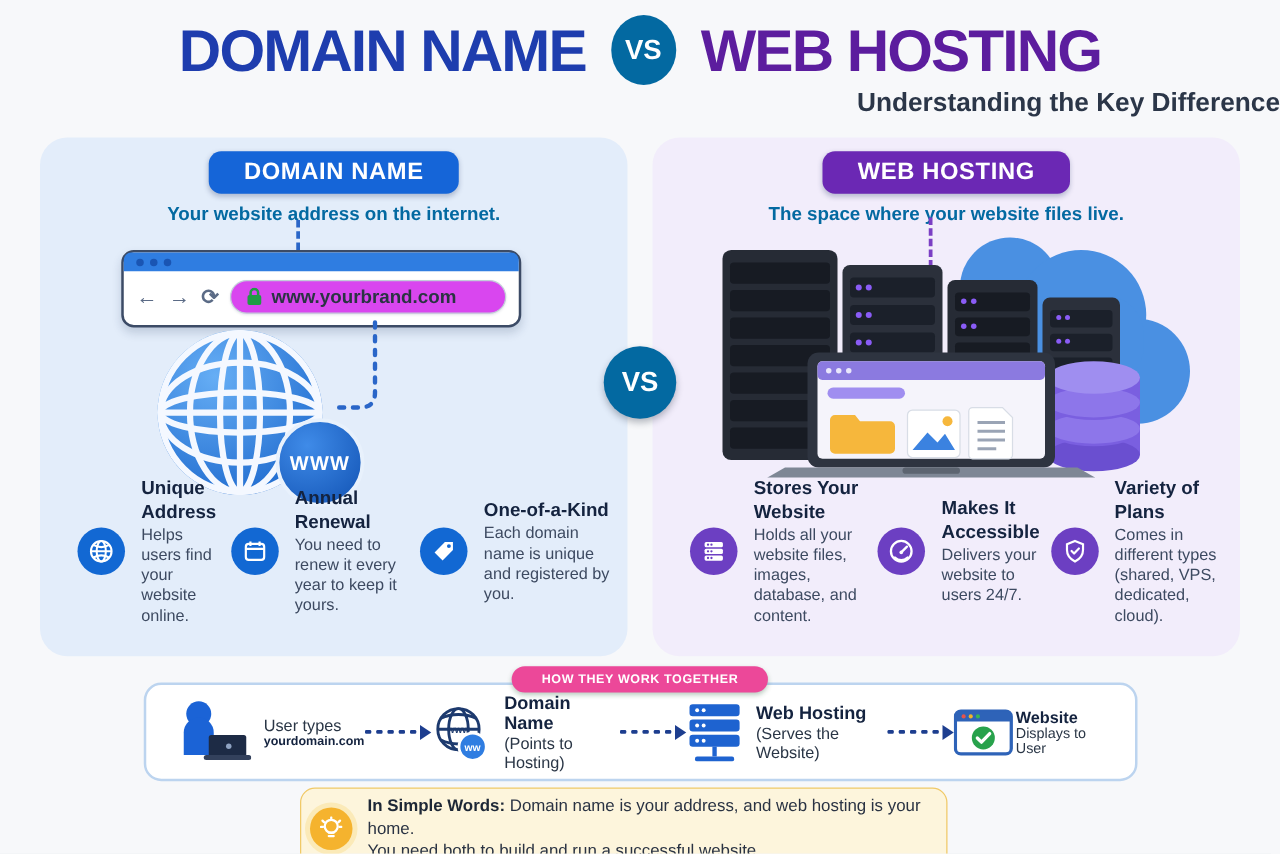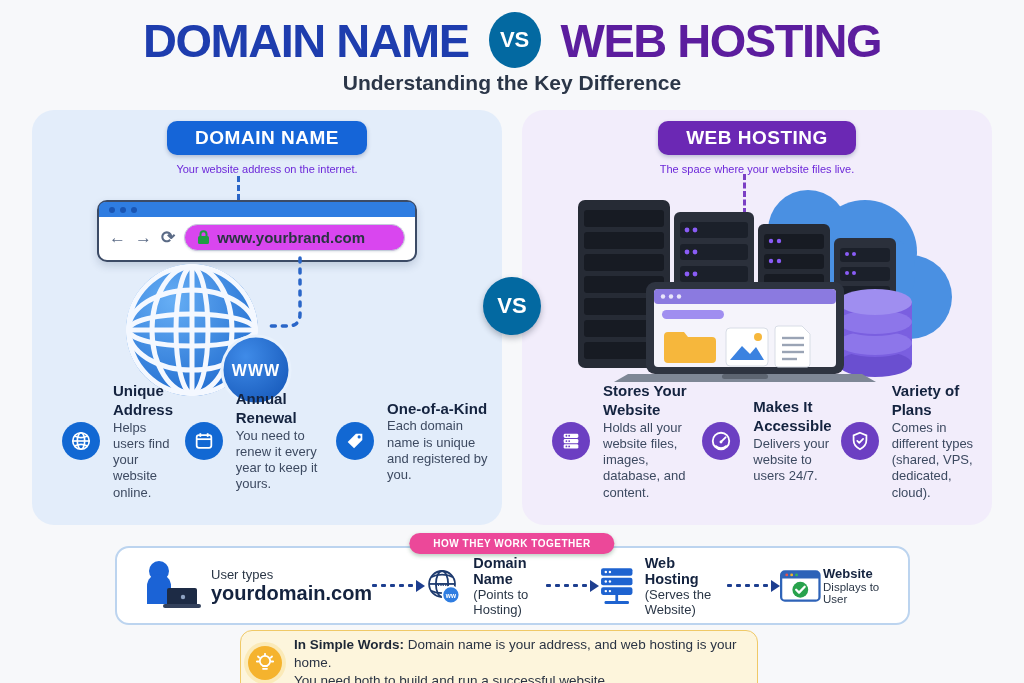--- a/index.html
+++ b/index.html
@@ -9,31 +9,31 @@
     background:#f7f8fa;overflow:hidden;
     font-family:"Liberation Sans",sans-serif;color:#16233c;
   }
   
   .header{position:absolute;top:12px;left:0;width:100%;text-align:center;}
   .title-row{display:flex;align-items:center;justify-content:center;gap:20px;}
   .title-left{font-size:47px;font-weight:bold;letter-spacing:-1.5px;color:#1e3dae;}
   .title-right{font-size:47px;font-weight:bold;letter-spacing:-1.5px;color:#5c1d9e;}
   .vs-chip{width:52px;height:56px;border-radius:50%;background:#0369a1;color:#fff;
     display:flex;align-items:center;justify-content:center;font-size:22px;font-weight:bold;}
-  .subtitle{margin-top:3px;font-size:21px;font-weight:bold;color:#2b3648;}
+  .subtitle{margin-top:3px;font-size:21px;font-weight:bold;color:#2b3648;text-align:right;}
   
   .panel{position:absolute;top:110px;width:470px;height:415px;border-radius:22px;}
   .panel.left{left:32px;background:#e3edfa;}
   .panel.right{left:522px;background:#f2edfb;}
   .panel-badge{display:block;margin:11px auto 0;width:max-content;
     padding:6px 28px;border-radius:10px;color:#fff;font-size:19px;font-weight:bold;letter-spacing:.5px;
     box-shadow:0 2px 4px rgba(20,40,90,.25);}
   .panel.left .panel-badge{background:#1565d8;}
   .panel.right .panel-badge{background:#6b28b4;}
-  .panel-tagline{margin-top:8px;text-align:center;font-size:11px;font-weight:normal;color:#6d28d9;}
+  .panel-tagline{margin-top:8px;text-align:center;font-size:15px;font-weight:bold;color:#0369a1;}
   .dotted-v{position:absolute;width:0;border-left:3px dashed #2a66c8;}
   .dotted-v.purple{border-left-color:#7b3fc4;}
   
   .browser{position:absolute;left:65px;top:90px;width:320px;background:#fff;
     border:2.5px solid #3c4b66;border-radius:10px;box-shadow:0 4px 8px rgba(30,50,90,.18);}
   .browser-top{height:15px;background:#2f7de1;border-radius:6px 6px 0 0;display:flex;align-items:center;gap:5px;padding-left:10px;}
   .browser-top i{width:6px;height:6px;border-radius:50%;background:#1a55b3;}
   .browser-nav{display:flex;align-items:center;gap:9px;padding:7px 10px 9px;}
   .nav-glyph{font-size:17px;color:#5b6b86;font-weight:bold;line-height:1;}
   .addr{flex:1;display:flex;align-items:center;gap:7px;border:1.5px solid #c3ccd9;border-radius:15px;
@@ -49,21 +49,21 @@
   .fdesc{font-size:13px;color:#3d4a61;line-height:1.25;}
   
   .flow-box{position:absolute;left:115px;top:546px;width:795px;height:79px;background:#fff;
     border:2px solid #bcd4ef;border-radius:14px;display:flex;align-items:center;
     justify-content:space-between;padding:0 22px;}
   .flow-badge{position:absolute;left:50%;transform:translateX(-50%);top:533px;
     background:#ec4899;color:#fff;font-size:10px;font-weight:bold;letter-spacing:.5px;
     padding:5px 24px;border-radius:16px;box-shadow:0 2px 4px rgba(20,80,40,.3);z-index:3;}
   .step{display:flex;align-items:center;gap:10px;}
   .step-lines .l1{font-size:13px;color:#2a3646;}
-  .step-lines .l2{font-size:20px;font-weight:bold;color:#14233f;}
+  .step-lines .l2{font-size:10px;font-weight:bold;color:#14233f;}
   .step-lines .b1{font-size:14.5px;font-weight:bold;color:#14233f;}
   .step-lines .b2{font-size:13px;color:#2a3646;}
   .step.col{gap:2px;text-align:left;}
   .step.col .b1{font-size:13px;}
   .step.col .b2{font-size:11.5px;}
   .flow-arrow{display:flex;align-items:center;gap:0;}
   .flow-arrow .dash{display:flex;gap:4px;margin-right:3px;}
   .flow-arrow .dash i{width:5px;height:3.5px;background:#1d3e8f;border-radius:1px;}
   .flow-arrow .head{width:0;height:0;border-left:9px solid #1d3e8f;border-top:6px solid transparent;border-bottom:6px solid transparent;}
   

